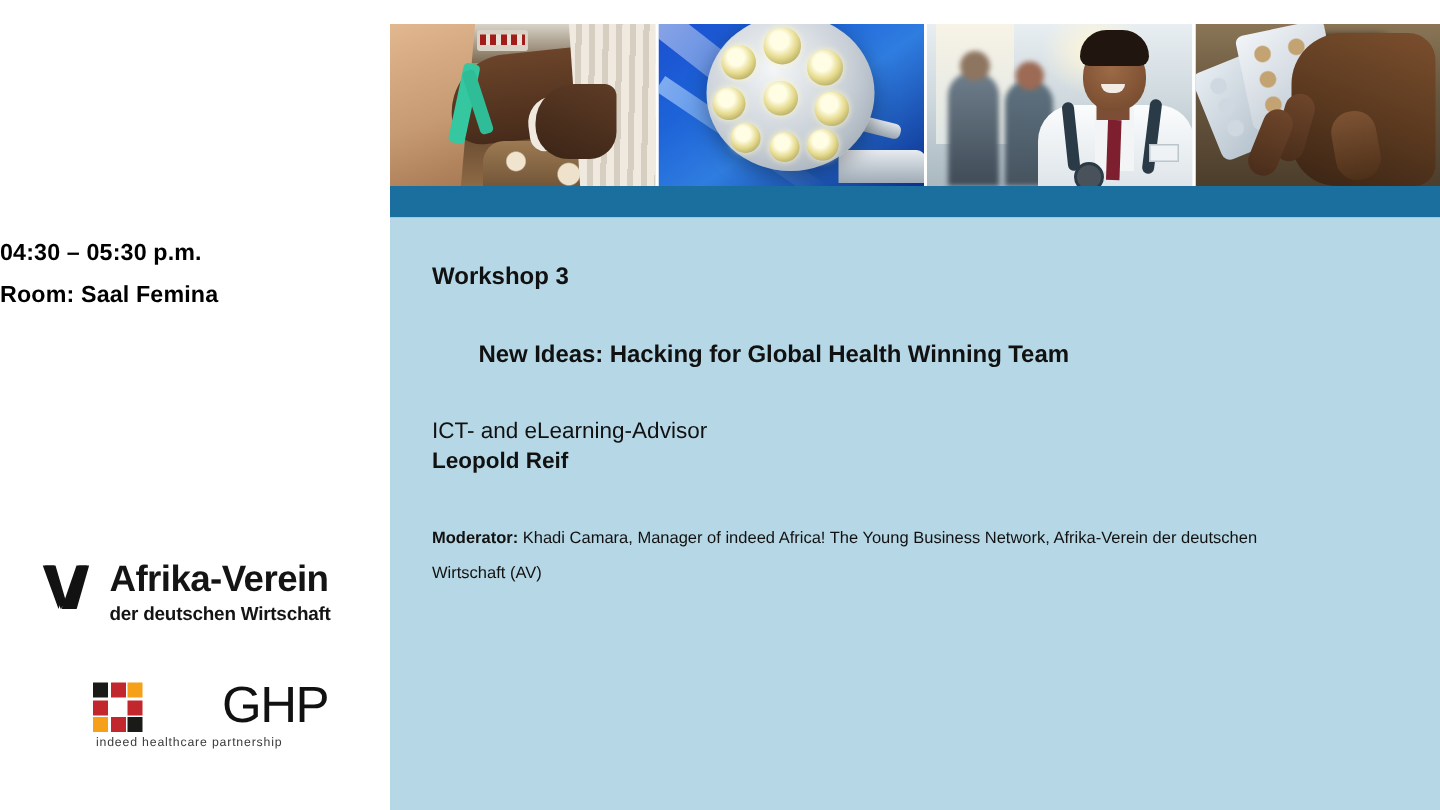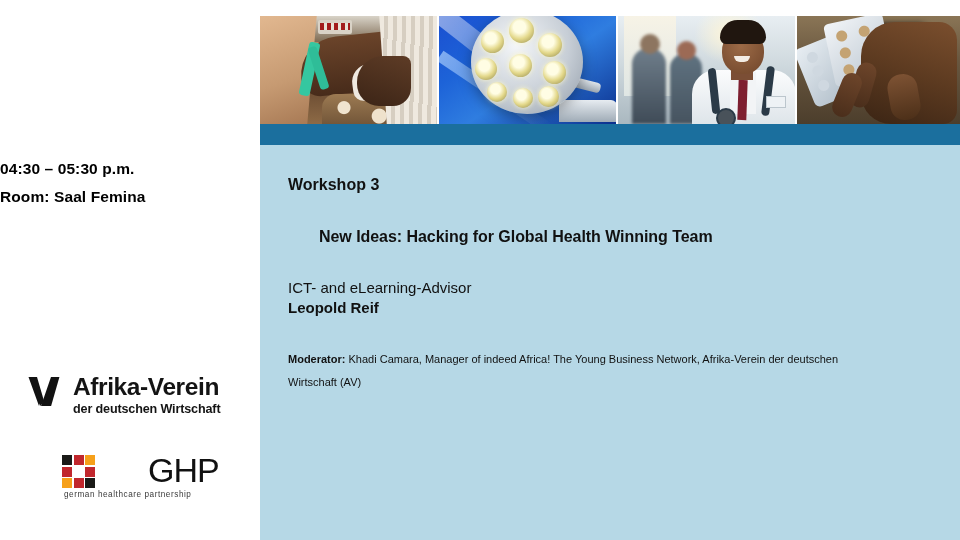--- a/index.html
+++ b/index.html
@@ -466,21 +466,21 @@
         <i style="background: rgb(193, 39, 45);"></i>
         <i style="background: rgb(246, 160, 26);"></i>
         <i style="background: rgb(193, 39, 45);"></i>
         <i style="background: rgb(255, 255, 255);"></i>
         <i style="background: rgb(193, 39, 45);"></i>
         <i style="background: rgb(246, 160, 26);"></i>
         <i style="background: rgb(193, 39, 45);"></i>
         <i style="background: rgb(26, 26, 24);"></i>
       </div>
     <div id="ghp-word">GHP</div>
-    <div id="ghp-tag">german healthcare partnership</div>
+    <div id="ghp-tag">indeed healthcare partnership</div>
   </div>
 
 </div>
 
 <div id="right-panel">
 
   <div id="photo-strip">
 
     <div class="photo p1">
       <div class="bg"></div>

